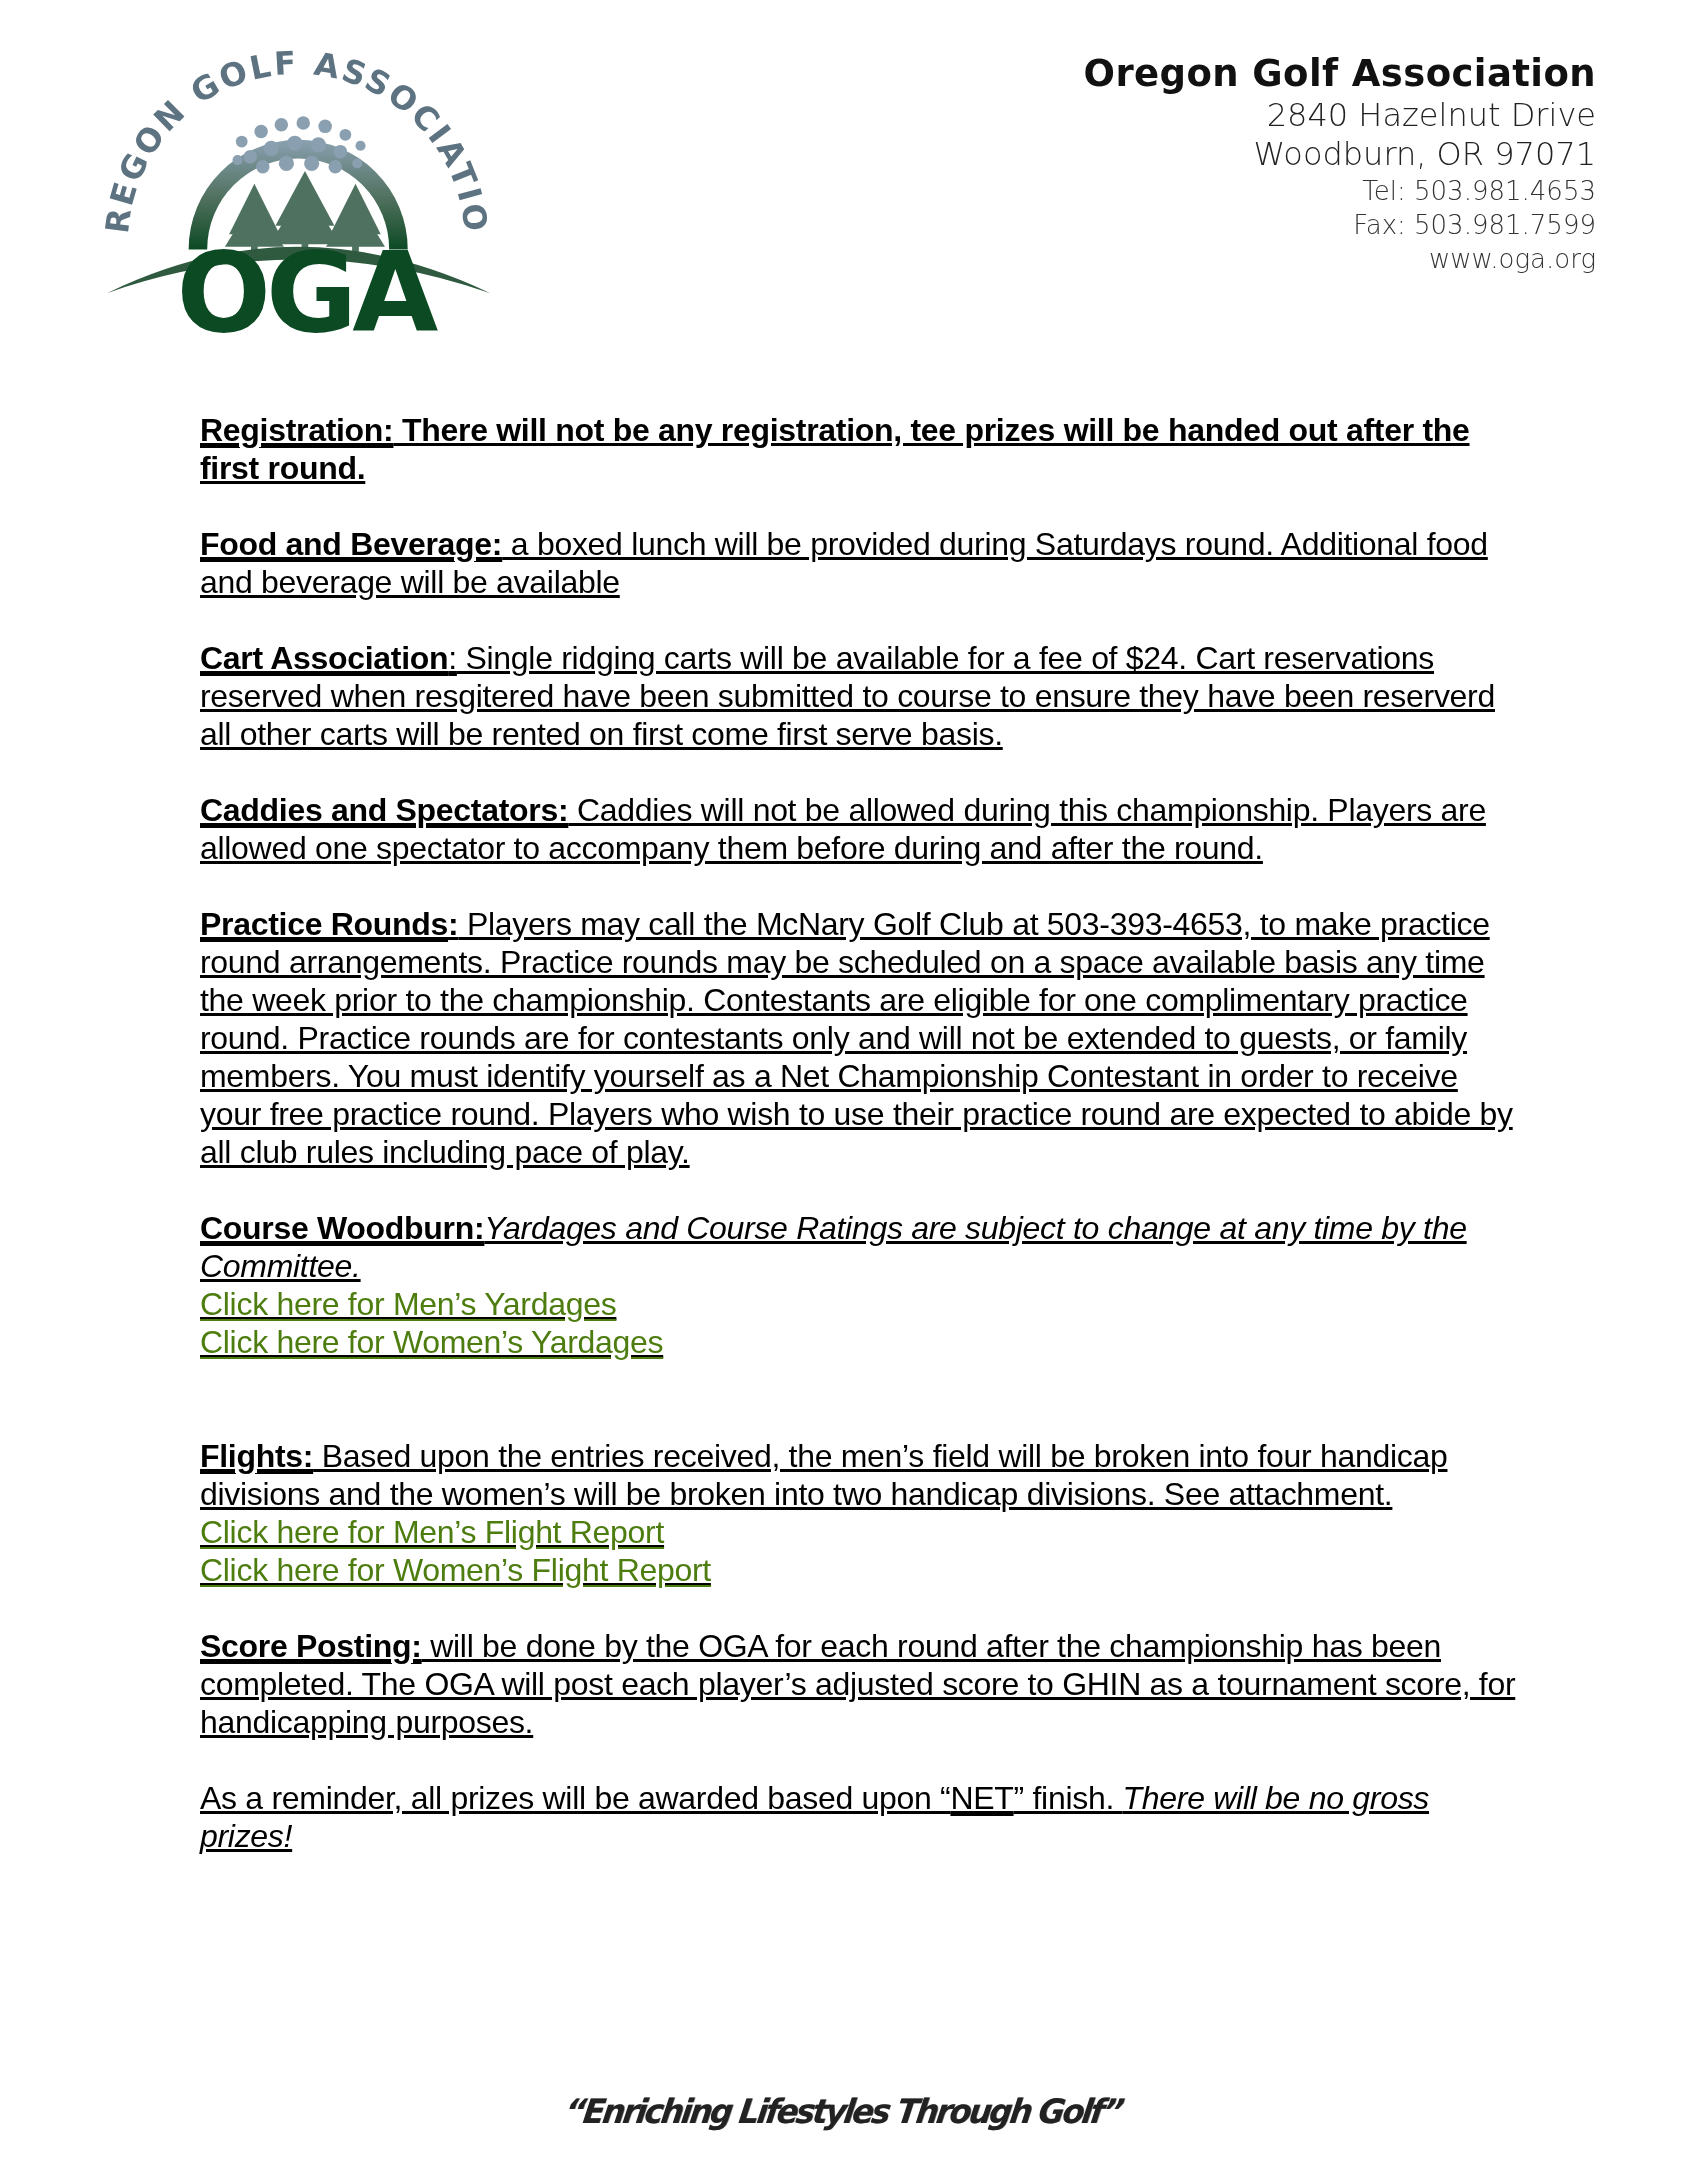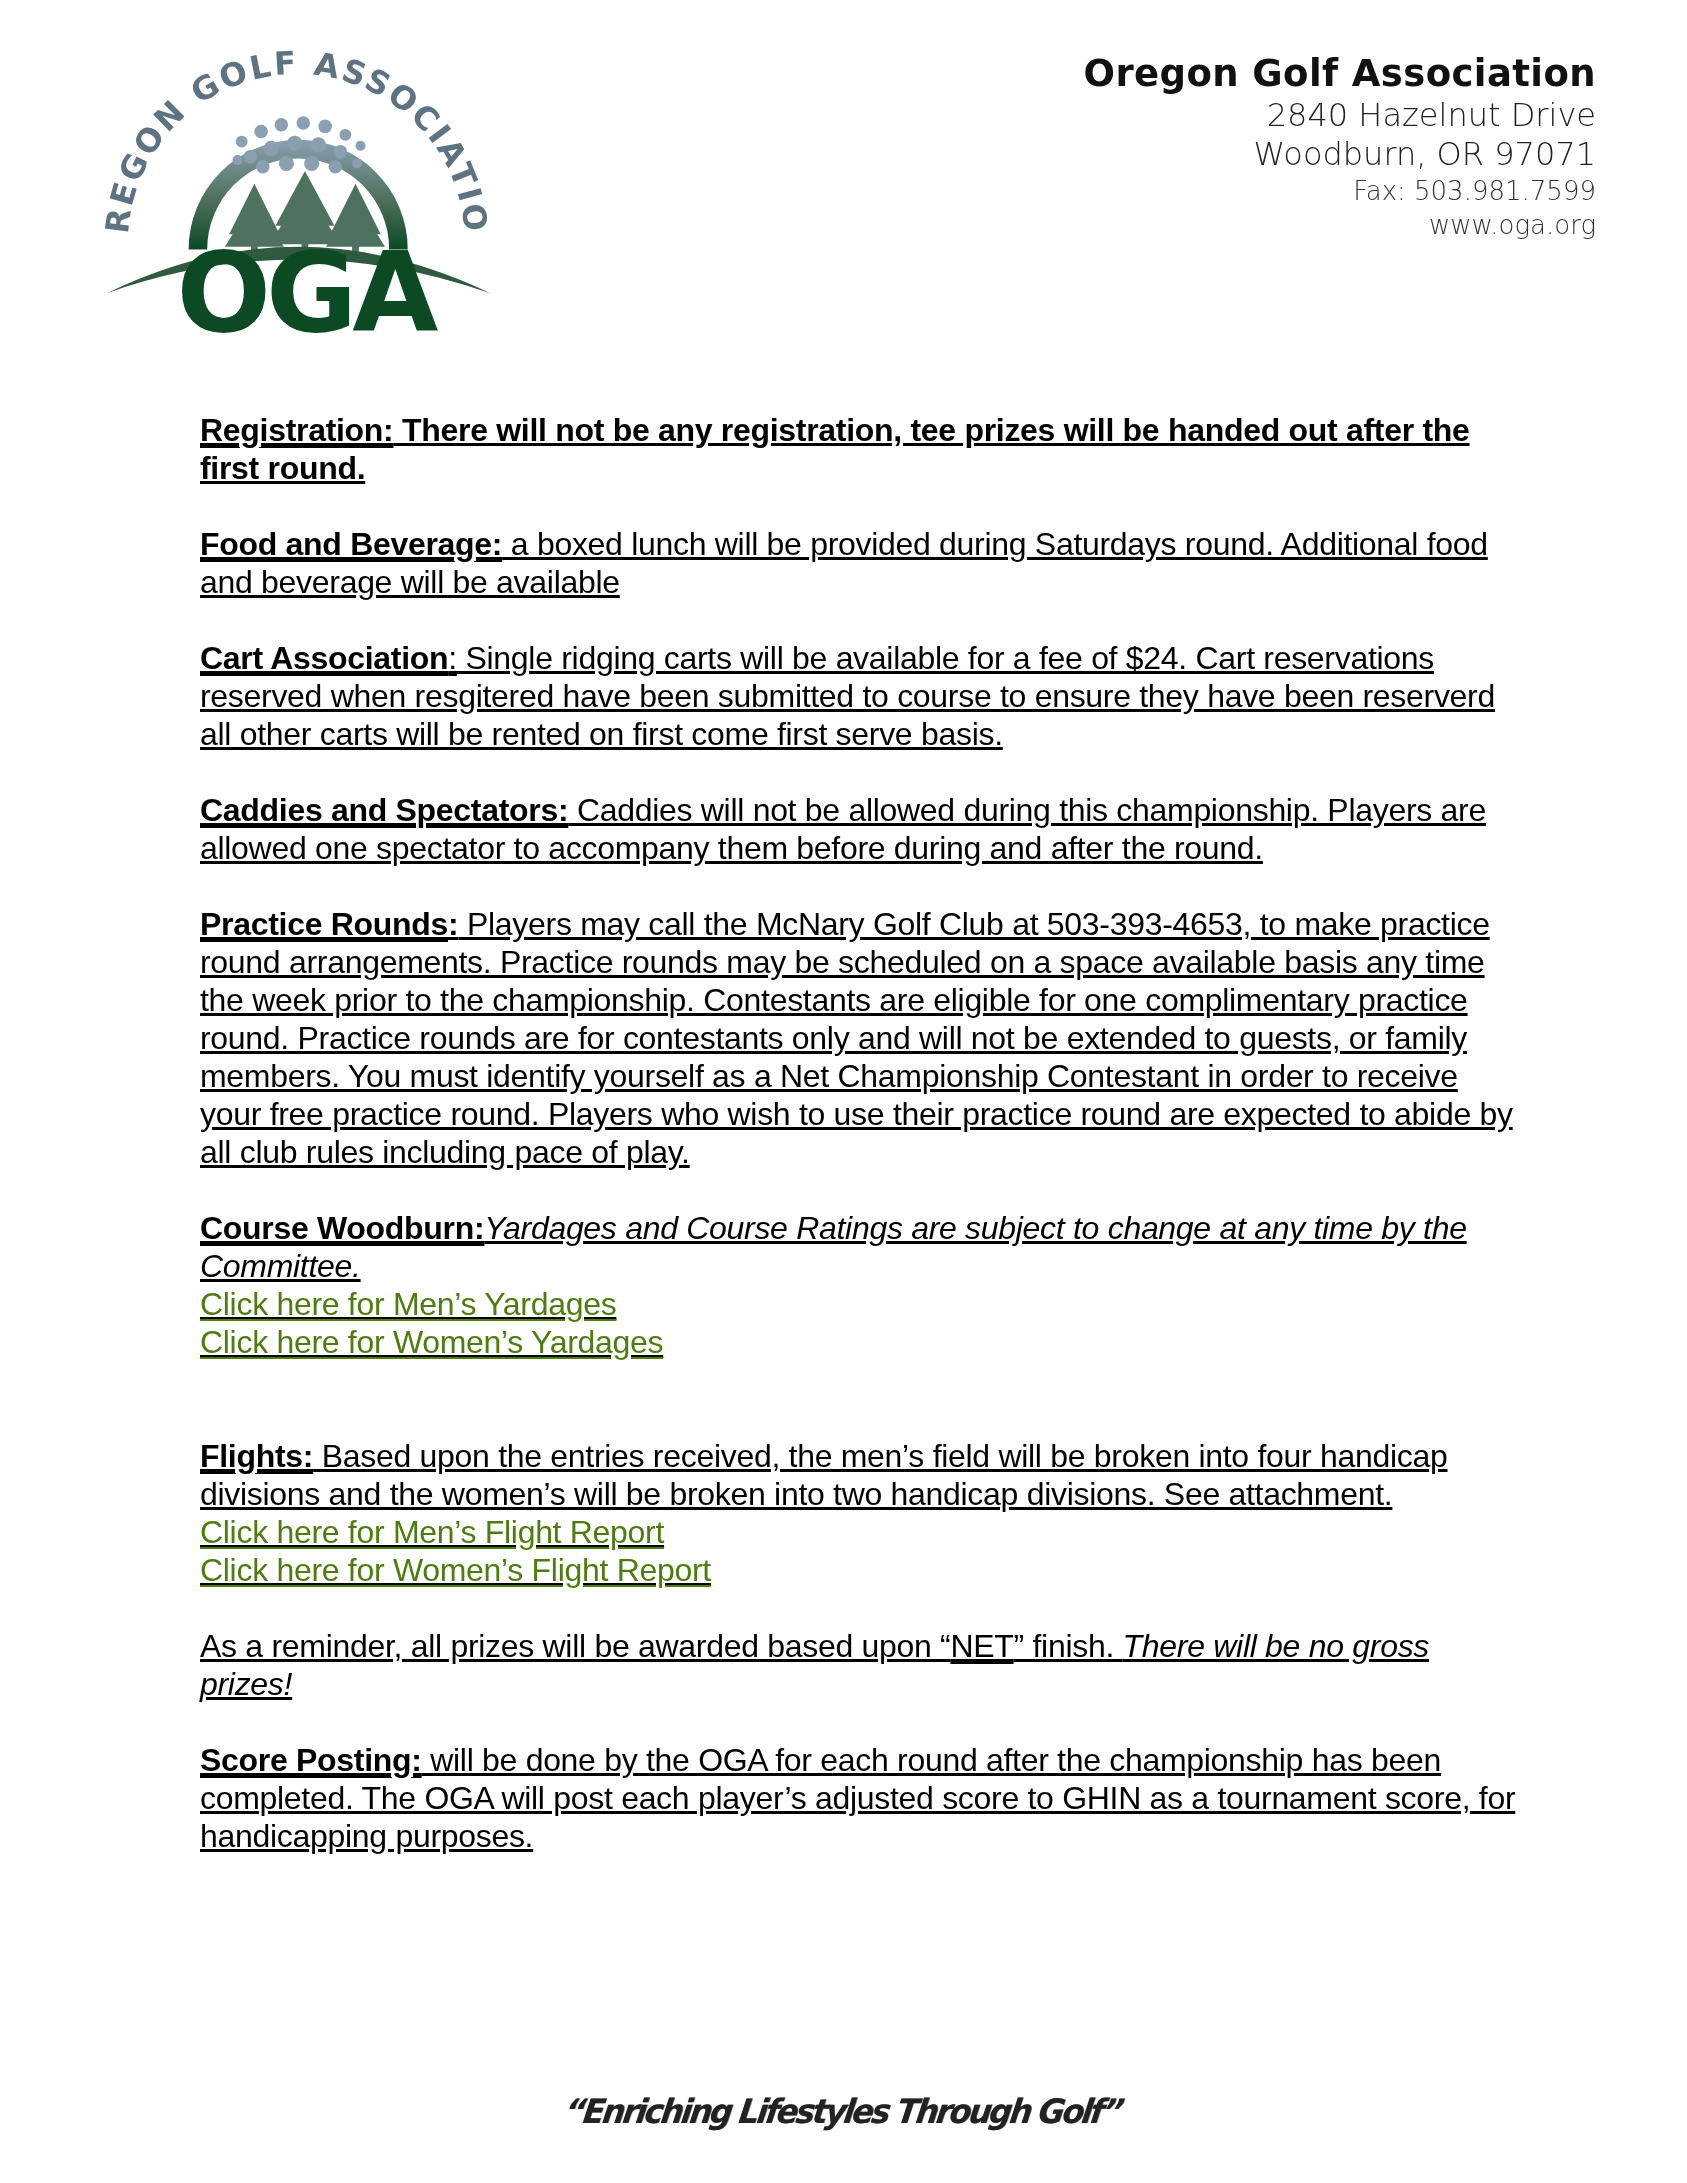--- a/index.html
+++ b/index.html
@@ -87,20 +87,21 @@
     <path d="M 15 310 Q 240 200 470 310 Q 240 230 15 310 Z" fill="#2f5a3f"></path>
 
     <text x="250" y="355" text-anchor="middle" font-family="DejaVu Sans, sans-serif" font-weight="bold" font-size="132" fill="#0c4a24" letter-spacing="-6">OGA</text>
   </svg>
 </div>
 
 <div class="letterhead">
   <div class="lh-org">Oregon Golf Association</div>
   <div class="lh-line">2840 Hazelnut Drive</div>
   <div class="lh-line">Woodburn, OR 97071</div>
+  <div class="lh-small">Tel: 503.981.4653</div>
   <div class="lh-small">Fax: 503.981.7599</div>
   <div class="lh-small">www.oga.org</div>
 </div>
 
 <div class="body">
 
   <p class="para bold"><span class="head">Registration:</span><span> There will not be any registration, tee prizes will be handed out after the first round.</span></p>
 
   <p class="para"><span class="head">Food and Beverage:</span><span> a boxed lunch will be provided during Saturdays round. Additional food and beverage will be available</span></p>
 
@@ -116,19 +117,19 @@
     <a class="link">Click here for Women’s Yardages</a>
   </div>
   <div class="spacer"></div>
 
   <div class="para">
     <div><span class="head">Flights:</span><span> Based upon the entries received, the men’s field will be broken into four handicap divisions and the women’s will be broken into two handicap divisions.  See attachment.</span></div>
     <a class="link">Click here for Men’s Flight Report</a>
     <a class="link">Click here for Women’s Flight Report</a>
   </div>
 
+  <p class="para"><span class="head">Score Posting:</span><span> will be done by the OGA for each round after the championship has been completed.  The OGA will post each player’s adjusted score to GHIN as a tournament score, for handicapping purposes.</span></p>
+
   <p class="para"><span>As a reminder, all prizes will be awarded based upon “</span><span class="u">NET</span><span>” finish.  </span><span class="ital">There will be no gross prizes!</span></p>
-
-  <p class="para"><span class="head">Score Posting:</span><span> will be done by the OGA for each round after the championship has been completed.  The OGA will post each player’s adjusted score to GHIN as a tournament score, for handicapping purposes.</span></p>
 </div>
 
 <div class="tagline">“Enriching Lifestyles Through Golf”</div>
 
 
 </body></html>

